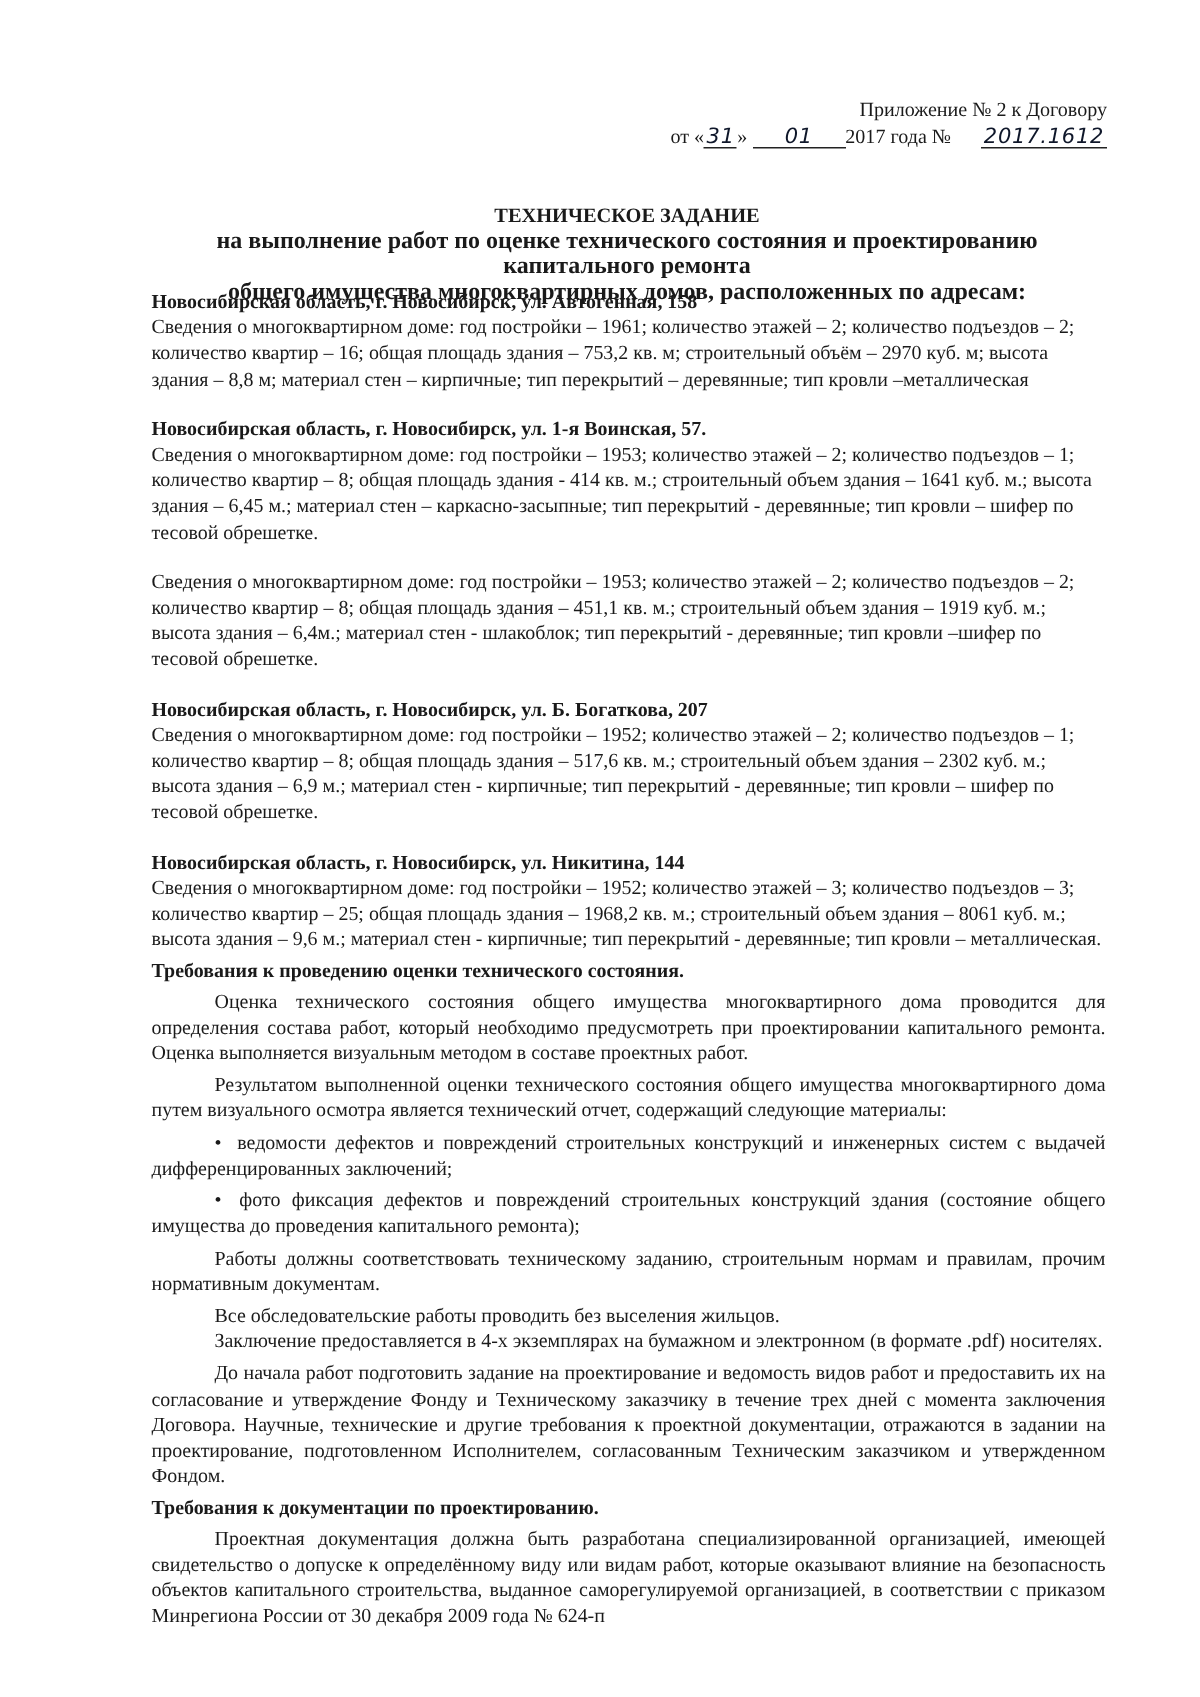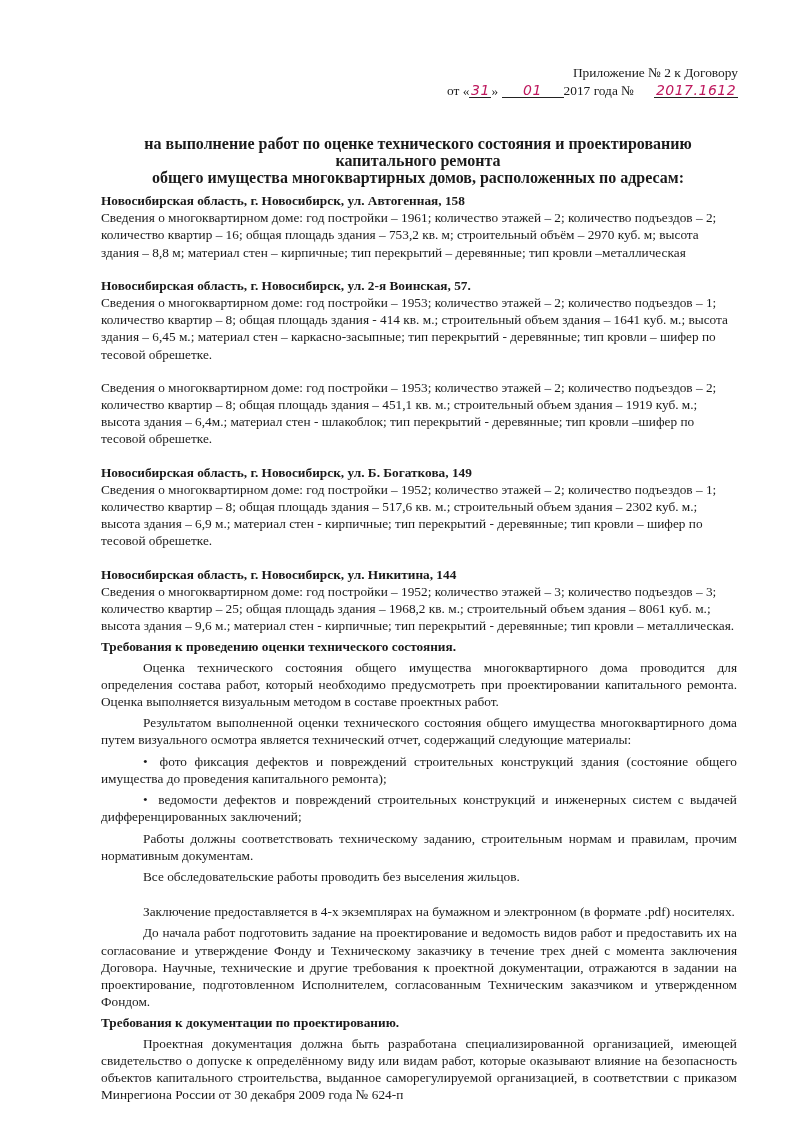--- a/index.html
+++ b/index.html
@@ -8,88 +8,89 @@
       font-family: "Liberation Serif", "DejaVu Serif", serif;
       color: #1a1a1a;
     }
     .page { position: absolute; left: 0; top: 0; width: 800px; height: 796px; background: #fff; text-decoration: underline; }
     .appendix {
       position: absolute; right: 62px; top: 64px; width: 320px;
       text-align: right; font-size: 13.4px; line-height: 18px;
     }
     .hand {
       font-family: "DejaVu Sans", sans-serif; font-style: italic;
-      color: #be185d; font-size: 14px; letter-spacing: 0.5px;
+      color: #0f172a; font-size: 14px; letter-spacing: 0.5px;
     }
     .uline { display: inline-block; border-bottom: 1px solid #222; text-align: center; line-height: 14px; }
     .title-block { position: absolute; left: 100px; top: 135px; width: 636px; text-align: center; font-weight: bold; }
     .title { font-size: 13.6px; line-height: 17px; }
     .subtitle { font-size: 16px; line-height: 17px; }
     .content { position: absolute; left: 101px; top: 192px; width: 636px; font-size: 13.3px; line-height: 17.2px; }
     .addr-title { font-weight: bold; margin: 0; }
     .addr-desc { margin: 0; text-align: left; }
     .addr { margin-bottom: 16px; }
     .addr.last { margin-bottom: 4px; }
     .section-title { font-weight: bold; text-align: left; margin: 2px 0 3px 0; }
     p.para { margin: 0 0 4px 0; text-indent: 42px; text-align: justify; }
-    p.para.tight { margin-bottom: 18px; }
+    p.para.tight { margin-bottom: 0; }
     .bullet { margin: 0 0 4px 0; text-indent: 42px; text-align: justify; }
     .bullet .dot { display: inline-block; width: 9px; text-indent: 0; }
   </style>
 </head>
 <body>
 
 <div class="page">
 
   <div class="appendix">
     <div>Приложение № 2 к Договору</div>
     <div>
       <span>от «</span><span class="uline hand" style="width:22px;">31</span><span>»</span>
       <span class="uline hand" style="width:62px;">01</span><span>2017 года №</span><span class="uline hand" style="width:84px;margin-left:20px;">2017.1612</span>
     </div>
   </div>
 
   <div class="title-block">
+    <div class="title">ТЕХНИЧЕСКОЕ ЗАДАНИЕ</div>
     <div class="subtitle">на выполнение работ по оценке технического состояния и проектированию капитального ремонта</div>
     <div class="subtitle">общего имущества многоквартирных домов, расположенных по адресам:</div>
   </div>
 
   <div class="content">
 
     <div class="addr">
       <p class="addr-title">Новосибирская область, г. Новосибирск, ул. Автогенная, 158</p>
       <p class="addr-desc">Сведения о многоквартирном доме: год постройки – 1961; количество этажей – 2; количество подъездов – 2; количество квартир – 16; общая площадь здания – 753,2 кв. м; строительный объём – 2970 куб. м; высота здания – 8,8 м; материал стен – кирпичные; тип перекрытий – деревянные; тип кровли –металлическая</p>
     </div>
     <div class="addr">
-      <p class="addr-title">Новосибирская область, г. Новосибирск, ул. 2-я Воинская, 57.</p>
+      <p class="addr-title">Новосибирская область, г. Новосибирск, ул. 1-я Воинская, 57.</p>
       <p class="addr-desc">Сведения о многоквартирном доме: год постройки – 1953; количество этажей – 2; количество подъездов – 1; количество квартир – 8; общая площадь здания - 414 кв. м.; строительный объем здания – 1641 куб. м.; высота здания – 6,45 м.; материал стен – каркасно-засыпные; тип перекрытий -  деревянные; тип кровли – шифер по тесовой обрешетке.</p>
     </div>
     <div class="addr">
       <p class="addr-desc">Сведения о многоквартирном доме: год постройки – 1953; количество этажей – 2; количество подъездов – 2; количество квартир – 8; общая площадь здания – 451,1 кв. м.; строительный объем здания – 1919 куб. м.; высота здания – 6,4м.; материал стен - шлакоблок; тип перекрытий -  деревянные; тип кровли –шифер по тесовой обрешетке.</p>
     </div>
     <div class="addr">
-      <p class="addr-title">Новосибирская область, г. Новосибирск, ул. Б. Богаткова, 149</p>
+      <p class="addr-title">Новосибирская область, г. Новосибирск, ул. Б. Богаткова, 207</p>
       <p class="addr-desc">Сведения о многоквартирном доме: год постройки – 1952; количество этажей – 2; количество подъездов – 1; количество квартир – 8; общая площадь здания – 517,6 кв. м.; строительный объем здания – 2302 куб. м.; высота здания – 6,9 м.; материал стен - кирпичные; тип перекрытий -  деревянные; тип кровли – шифер по тесовой обрешетке.</p>
     </div>
     <div class="addr last">
       <p class="addr-title">Новосибирская область, г. Новосибирск, ул. Никитина, 144</p>
       <p class="addr-desc">Сведения о многоквартирном доме: год постройки – 1952; количество этажей – 3; количество подъездов – 3; количество квартир – 25; общая площадь здания – 1968,2 кв. м.; строительный объем здания – 8061 куб. м.; высота здания – 9,6 м.; материал стен - кирпичные; тип перекрытий -  деревянные; тип кровли – металлическая.</p>
     </div>
 
     <div class="section-title">Требования к проведению оценки технического состояния.</div>
     <p class="para">Оценка технического состояния общего имущества многоквартирного дома проводится для определения состава работ, который необходимо предусмотреть при проектировании капитального ремонта. Оценка выполняется визуальным методом в составе проектных работ.</p>
     <p class="para">Результатом выполненной оценки технического состояния общего имущества многоквартирного дома путем визуального осмотра является технический отчет, содержащий следующие материалы:</p>
 
     <div class="bullet">
       <span class="dot">•</span>
-      <span>фото фиксация дефектов и повреждений строительных конструкций здания (состояние общего имущества до проведения капитального ремонта);</span>
+      <span>ведомости дефектов и повреждений строительных конструкций и инженерных систем с выдачей дифференцированных заключений;</span>
     </div>
     <div class="bullet">
       <span class="dot">•</span>
-      <span>ведомости дефектов и повреждений строительных конструкций и инженерных систем с выдачей дифференцированных заключений;</span>
+      <span>фото фиксация дефектов и повреждений строительных конструкций здания (состояние общего имущества до проведения капитального ремонта);</span>
     </div>
 
     <p class="para">Работы должны соответствовать техническому заданию, строительным нормам и правилам, прочим нормативным документам.</p>
     <p class="para tight">Все обследовательские работы проводить без выселения жильцов.</p>
     <p class="para">Заключение предоставляется в 4-х экземплярах на бумажном и электронном (в формате .pdf) носителях.</p>
     <p class="para">До начала работ подготовить задание на проектирование и ведомость видов работ и предоставить их на согласование и утверждение Фонду и Техническому заказчику в течение трех дней с момента заключения Договора. Научные, технические и другие требования к проектной документации, отражаются в задании на проектирование, подготовленном Исполнителем, согласованным Техническим заказчиком и утвержденном Фондом.</p>
 
     <div class="section-title">Требования к документации по проектированию.</div>
     <p class="para">Проектная документация должна быть разработана специализированной организацией, имеющей свидетельство о допуске к определённому виду или видам работ, которые оказывают влияние на безопасность объектов капитального строительства, выданное саморегулируемой организацией, в соответствии с приказом Минрегиона России от 30 декабря 2009 года № 624-п</p>
   </div>

